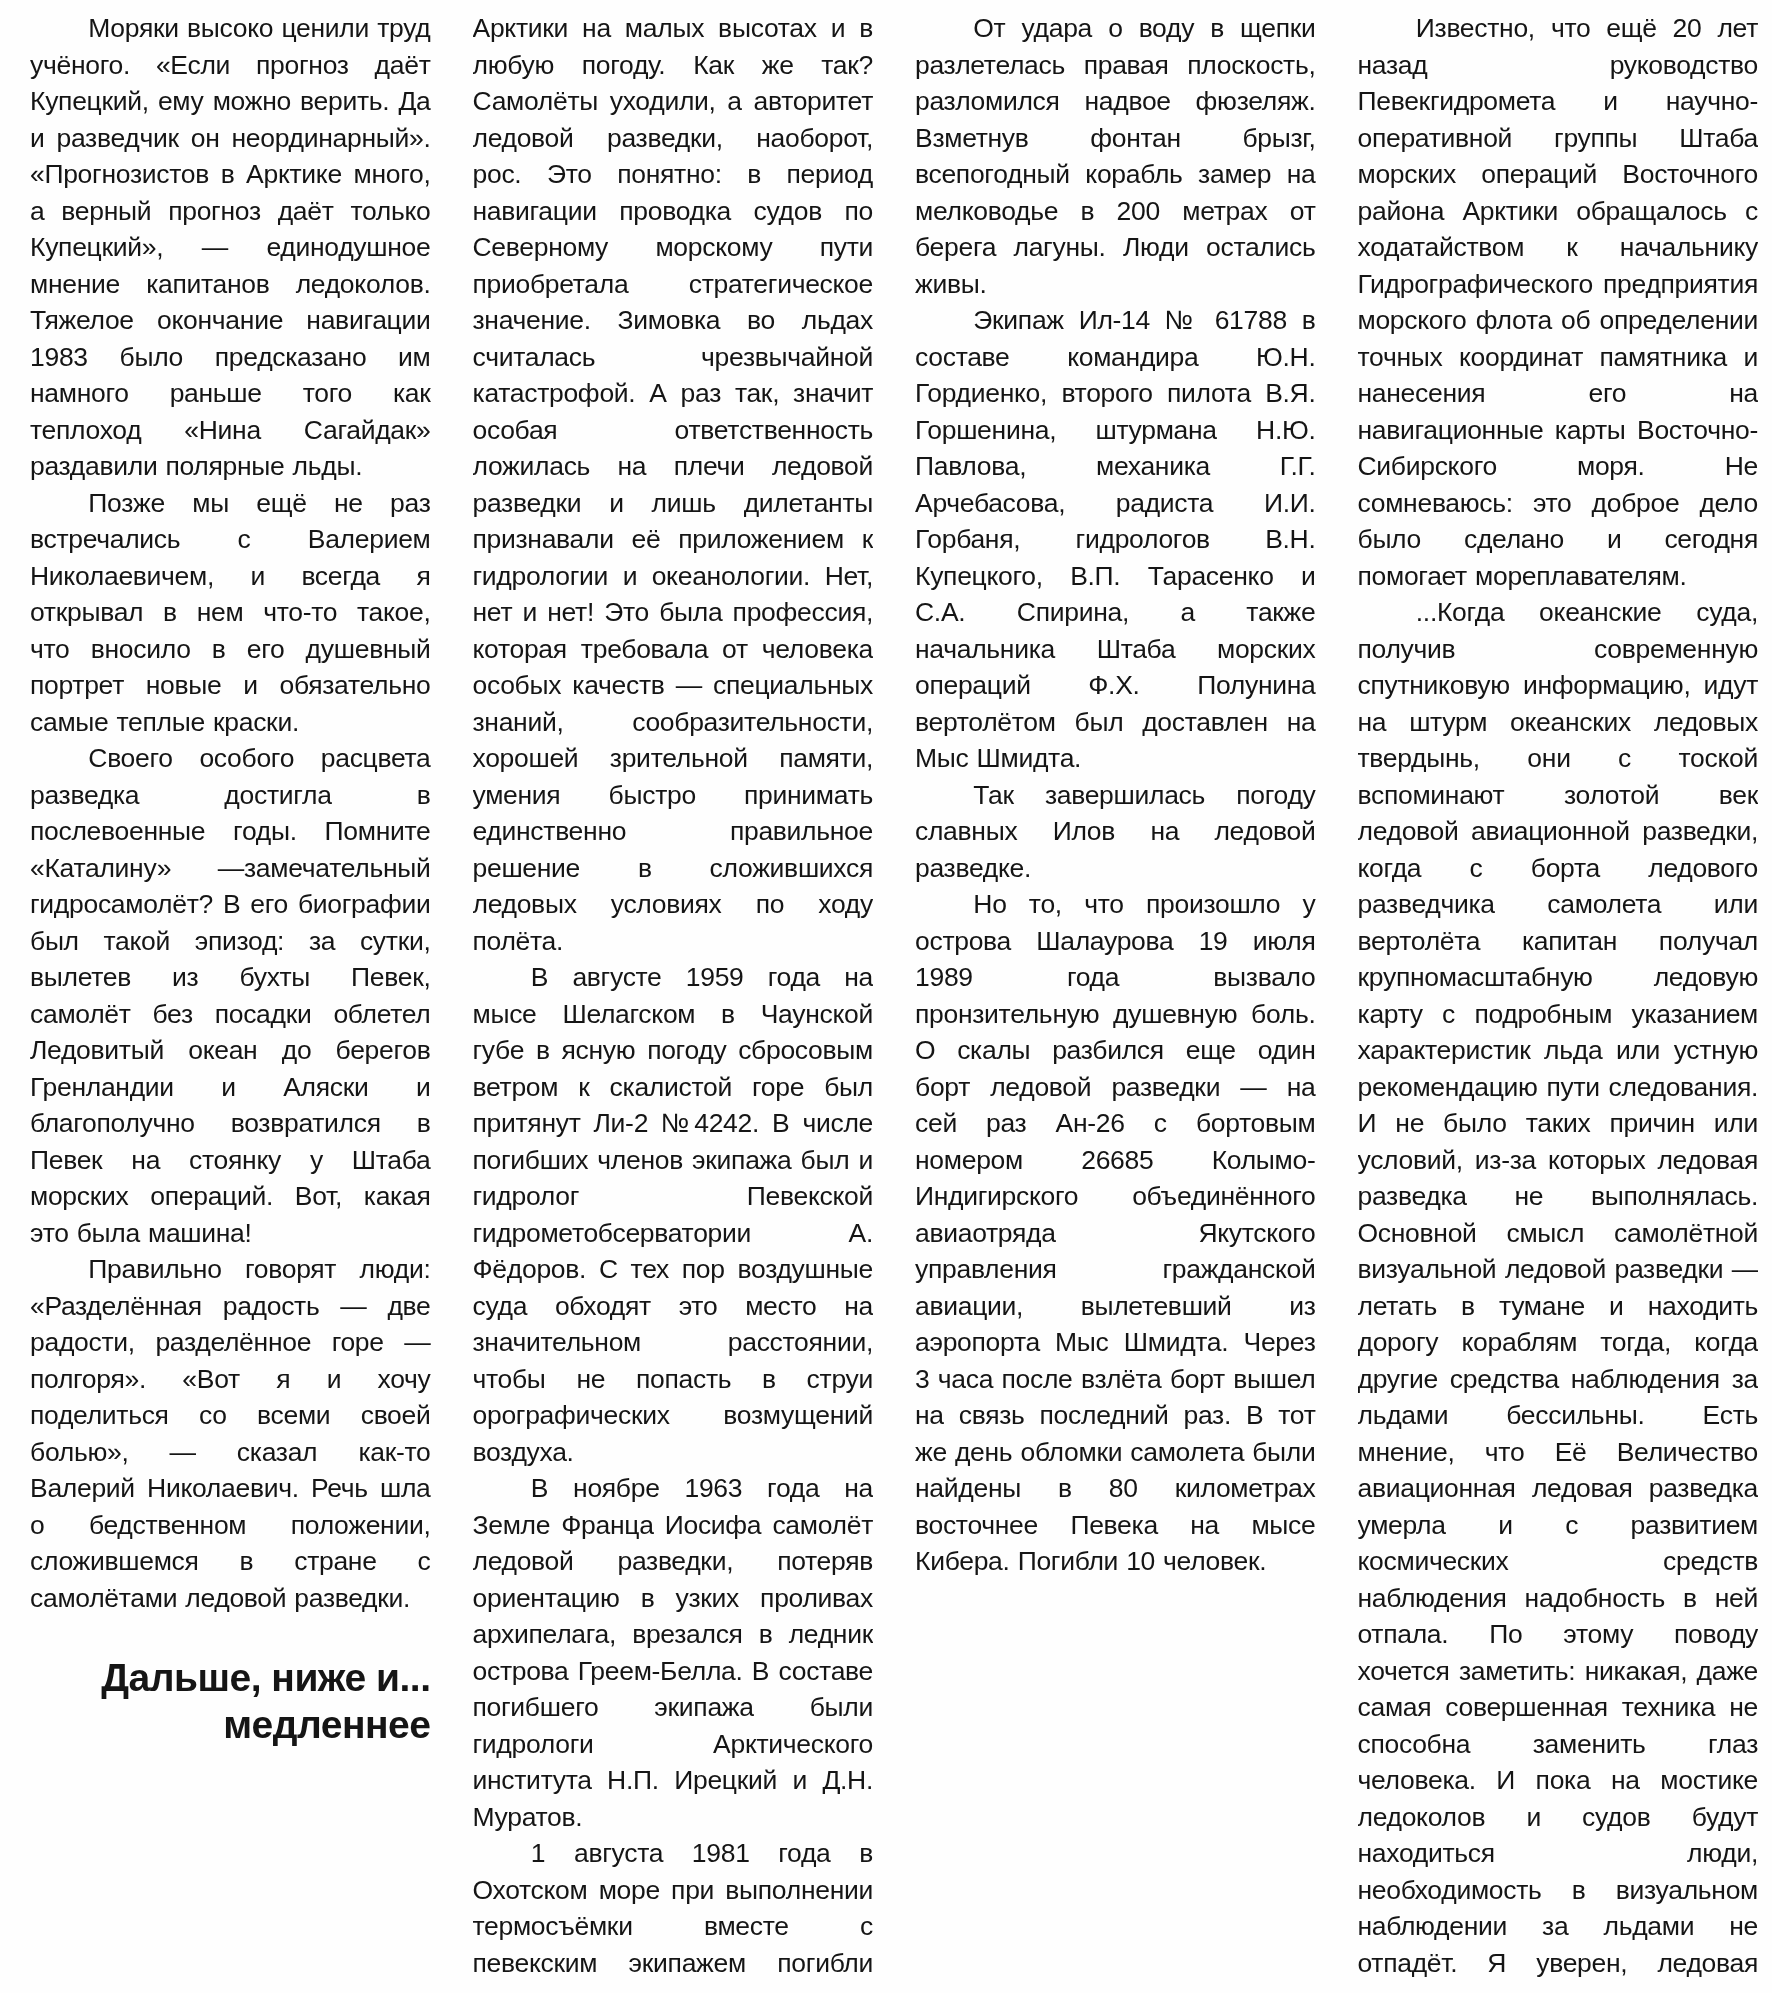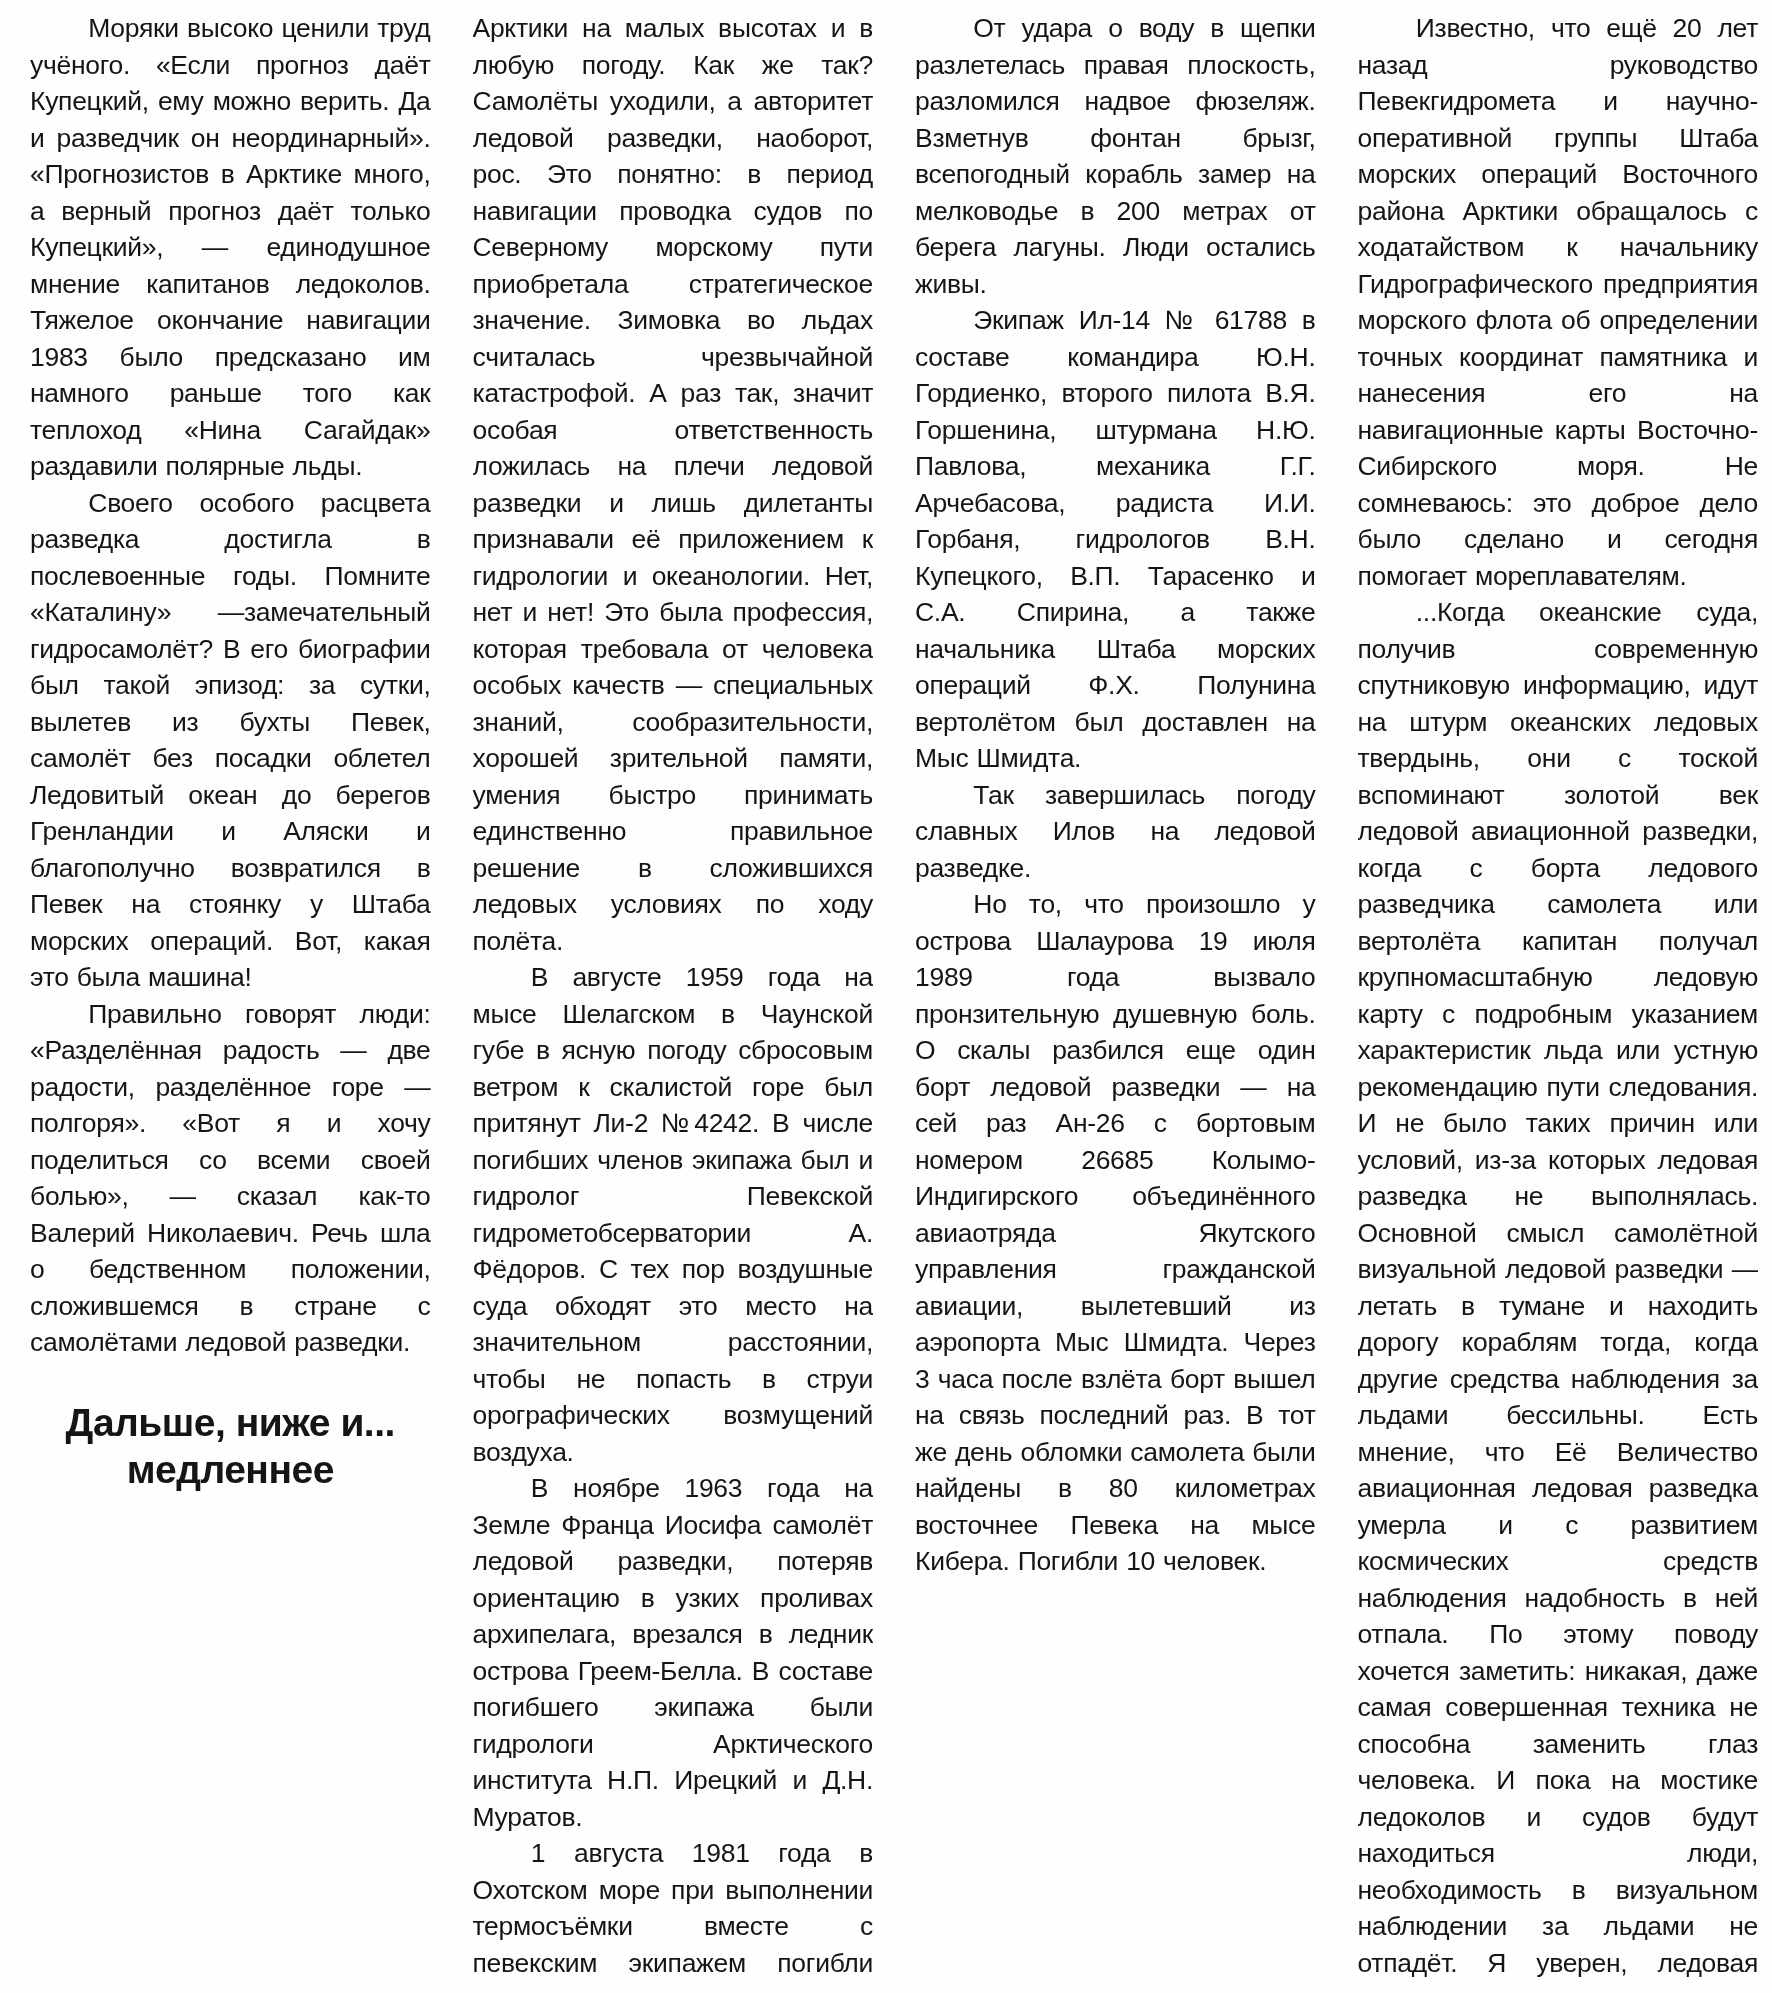--- a/index.html
+++ b/index.html
@@ -42,30 +42,31 @@
   }
   .para.flush {
     text-indent: 0;
   }
   .subhead {
     margin: 38px 0 14px 0;
     font-size: 39px;
     line-height: 47px;
     font-weight: bold;
     letter-spacing: -0.5px;
-    text-align: center;
+    text-align: right;
   }
 </style>
 </head>
 <body>
 
 <div class="page">
   <div class="cols">
     <div class="col">
         <p class="para">Моряки высоко ценили труд учёного. «Если прогноз даёт Купецкий, ему можно верить. Да и разведчик он неординарный». «Прогнозистов в Арктике много, а верный прогноз даёт только Купецкий», — единодушное мнение капитанов ледоколов. Тяжелое окончание навигации 1983 было предсказано им намного раньше того как теплоход «Нина Сагайдак» раздавили полярные льды.</p>
+        <p class="para">Позже мы ещё не раз встречались с Валерием Николаевичем, и всегда я открывал в нем что-то такое, что вносило в его душевный портрет новые и обязательно самые теплые краски.</p>
         <p class="para">Своего особого расцвета разведка достигла в послевоенные годы. Помните «Каталину» —замечательный гидросамолёт? В его биографии был такой эпизод: за сутки, вылетев из бухты Певек, самолёт без посадки облетел Ледовитый океан до берегов Гренландии и Аляски и благополучно возвратился в Певек на стоянку у Штаба морских операций. Вот, какая это была машина!</p>
         <p class="para">Правильно говорят люди: «Разделённая радость — две радости, разделённое горе — полгоря». «Вот я и хочу поделиться со всеми своей болью», — сказал как-то Валерий Николаевич. Речь шла о бедственном положении, сложившемся в стране с самолётами ледовой разведки.</p>
         <h2 class="subhead">Дальше, ниже и... медленнее</h2>
       </div>
     <div class="col">
         <p class="para flush">Арктики на малых высотах и в любую погоду. Как же так? Самолёты уходили, а авторитет ледовой разведки, наоборот, рос. Это понятно: в период навигации проводка судов по Северному морскому пути приобретала стратегическое значение. Зимовка во льдах считалась чрезвычайной катастрофой. А раз так, значит особая ответственность ложилась на плечи ледовой разведки и лишь дилетанты признавали её приложением к гидрологии и океанологии. Нет, нет и нет! Это была профессия, которая требовала от человека особых качеств — специальных знаний, сообразительности, хорошей зрительной памяти, умения быстро принимать единственно правильное решение в сложившихся ледовых условиях по ходу полёта.</p>
         <p class="para">В августе 1959 года на мысе Шелагском в Чаунской губе в ясную погоду сбросовым ветром к скалистой горе был притянут Ли-2 №4242. В числе погибших членов экипажа был и гидролог Певекской гидрометобсерватории А. Фёдоров. С тех пор воздушные суда обходят это место на значительном расстоянии, чтобы не попасть в струи орографических возмущений воздуха.</p>
         <p class="para">В ноябре 1963 года на Земле Франца Иосифа самолёт ледовой разведки, потеряв ориентацию в узких проливах архипелага, врезался в ледник острова Греем-Белла. В составе погибшего экипажа были гидрологи Арктического института Н.П. Ирецкий и Д.Н. Муратов.</p>
         <p class="para">1 августа 1981 года в Охотском море при выполнении термосъёмки вместе с певекским экипажем погибли гидрологи Колымского управления гидрометслужбы Н.С. Шульгин, Ю.М. Малышев и А.А. Висневский.</p>
       </div>

